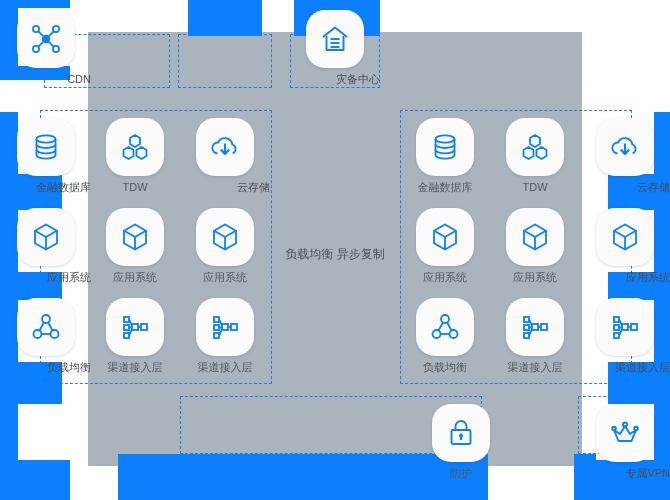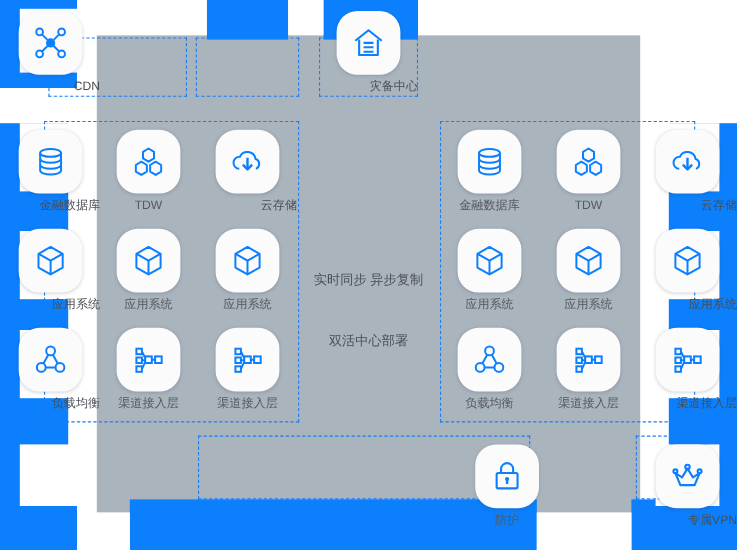--- a/index.html
+++ b/index.html
@@ -80,22 +80,21 @@
   <div class="dash" style="left:44px;  top:34px;  width:126px; height:54px;"></div>
   <div class="dash" style="left:178px; top:34px;  width:94px;  height:54px;"></div>
   <div class="dash" style="left:290px; top:34px;  width:90px;  height:54px;"></div>
 
   <div class="dash" style="left:40px;  top:110px; width:232px; height:274px;"></div>
   <div class="dash" style="left:400px; top:110px; width:232px; height:274px;"></div>
 
   <div class="dash" style="left:180px; top:396px; width:302px; height:58px;"></div>
   <div class="dash" style="left:578px; top:396px; width:64px;  height:58px;"></div>
 
-  <div class="ctext" style="left:245px; top:247px;">实时同步  异步复制</div>
-  <div class="ctext" style="left:245px; top:303px;">双活中心部署</div>
+  <div class="ctext" style="left:245px; top:247px;">负载均衡  异步复制</div>
 
   <div class="node" style="left:1px; top:10px;">
     <div class="tile">
       <span>
         <svg width="34" height="34" viewBox="0 0 34 34" fill="none" stroke="#0b7ffc" stroke-width="1.7">
           <circle cx="17" cy="17" r="4.2" fill="#0b7ffc" stroke="none"></circle>
           <circle cx="7" cy="7" r="3.1"></circle>
             <circle cx="27" cy="7" r="3.1"></circle>
           <circle cx="7" cy="27" r="3.1"></circle>
             <circle cx="27" cy="27" r="3.1"></circle>

